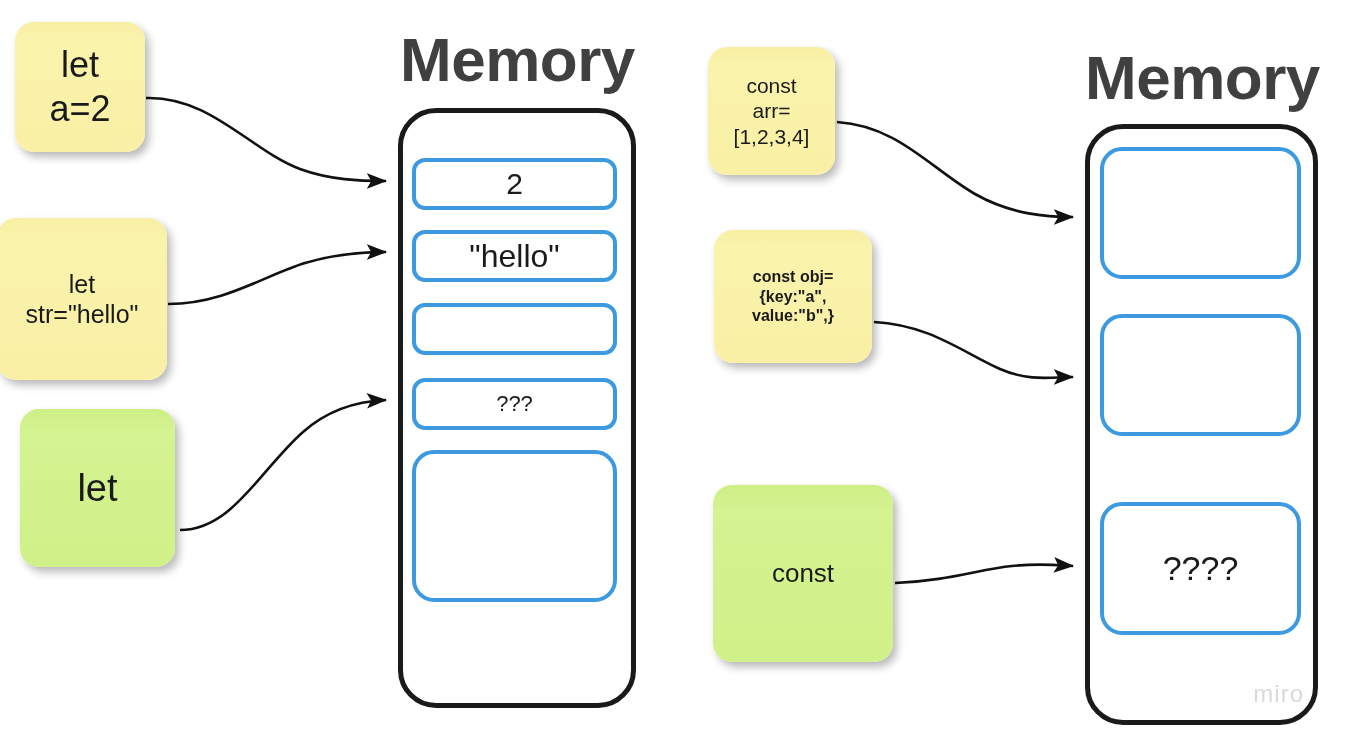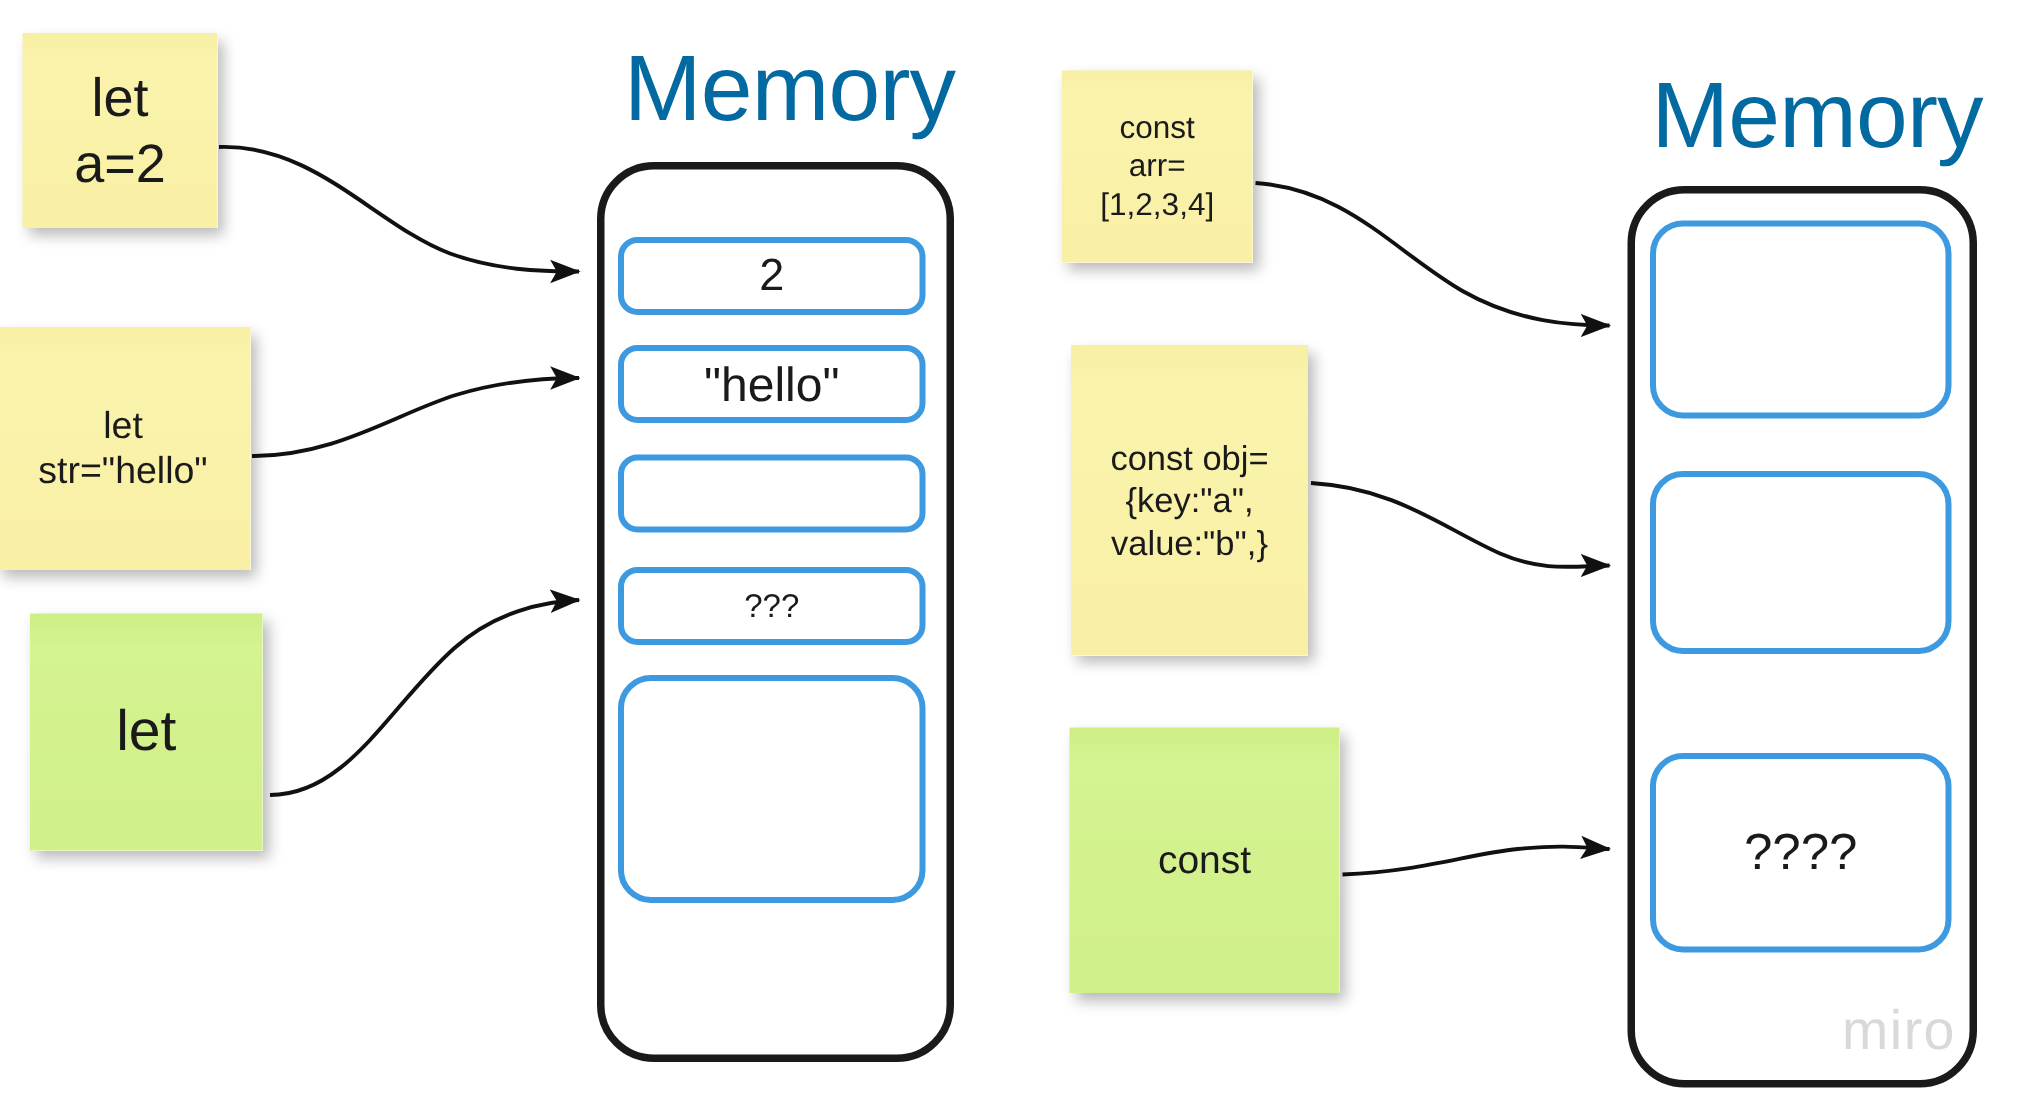--- a/index.html
+++ b/index.html
@@ -24,37 +24,37 @@
     box-sizing: border-box;
     display: flex;
     flex-direction: column;
     align-items: center;
     justify-content: center;
     text-align: center;
     line-height: 1.22;
     color: #1a1a1a;
     box-shadow: 4px 5px 9px rgba(0,0,0,0.28);
     overflow: hidden;
+    border-radius: 19px;
   }
   .sticky .line { display: block; width: 100%; white-space: pre; }
   .sticky-yellow {
     background: linear-gradient(180deg,#f7efa3 0%,#faf3ac 14%,#f9f0a5 100%);
   }
   .sticky-green {
     background: linear-gradient(180deg,#cdef85 0%,#d4f391 14%,#d0f089 100%);
   }
 
   
   .mem-title {
     position: absolute;
-    font-weight: 400;
-    color: #0369a1;
+    font-weight: 700;
+    color: #404040;
     white-space: nowrap;
     letter-spacing: -0.5px;
-    margin-left: 16px;
   }
   .mem-box {
     position: absolute;
     box-sizing: border-box;
     border: 5px solid #1a1a1a;
     background: #ffffff;
   }
   .slot {
     position: absolute;
     box-sizing: border-box;
@@ -74,21 +74,21 @@
     left: 0; top: 0;
     width: 1350px;
     height: 740px;
     pointer-events: none;
   }
 
   
   .watermark {
     position: absolute;
     color: #d9d9d9;
-    font-size: 37px;
+    font-size: 24px;
     letter-spacing: 1px;
     user-select: none;
   }
 </style>
 </head>
 <body>
 
 <div id="canvas">
 
   <svg id="arrows" viewBox="0 0 1350 740">
@@ -129,21 +129,21 @@
     <div class="slot" style="left:9px; top:265px; width:205px; height:52px; font-size:22px;">???</div>
     <div class="slot" style="left:9px; top:337px; width:205px; height:152px; font-size:26px; border-radius:22px;"></div>
   </div>
 
   <div class="sticky sticky-yellow" style="left:708px; top:47px; width:127px; height:128px; font-size:21px;">
     <span class="line">const</span>
     <span class="line">arr=</span>
     <span class="line">[1,2,3,4]</span>
   </div>
 
-  <div class="sticky sticky-yellow" style="left:714px; top:230px; width:158px; height:207px; font-size:23px;">
+  <div class="sticky sticky-yellow" style="left:714px; top:230px; width:158px; height:133px; font-size:16px;font-weight:bold;">
     <span class="line">const obj=</span>
     <span class="line">{key:"a",</span>
     <span class="line">value:"b",}</span>
   </div>
 
   <div class="sticky sticky-green" style="left:713px; top:485px; width:180px; height:177px; font-size:26px;">
     <span class="line">const</span>
   </div>
 
   <div class="mem-title" style="left:1085px; top:42px; font-size:62px;">Memory</div>

